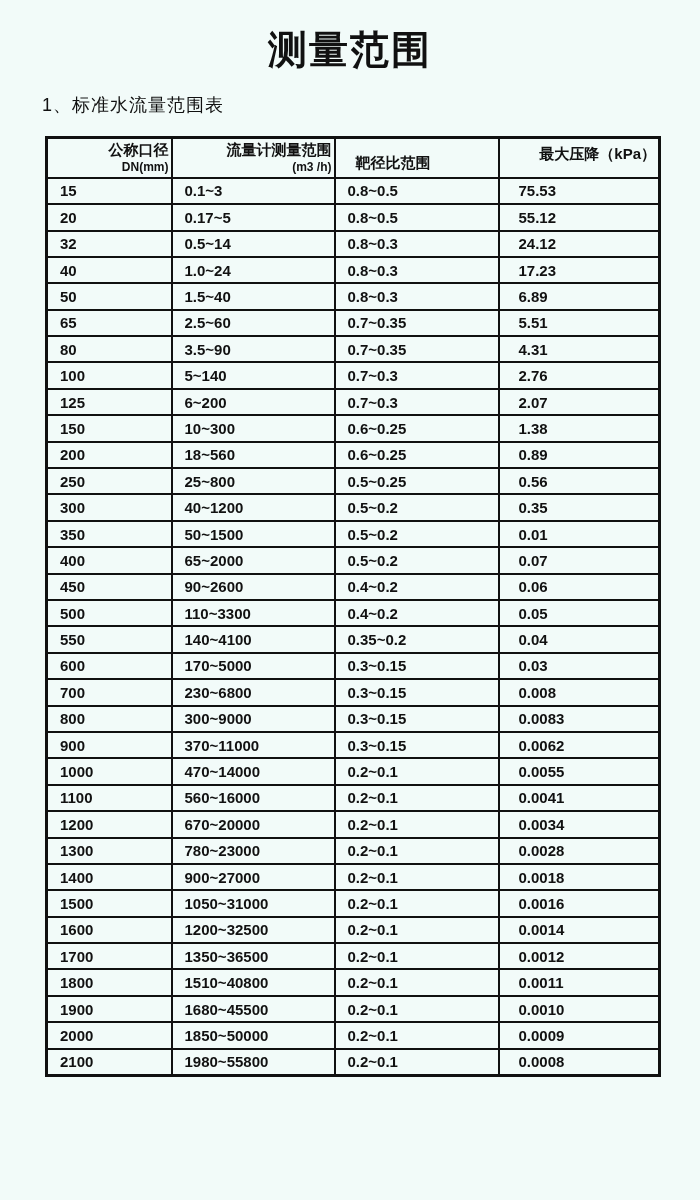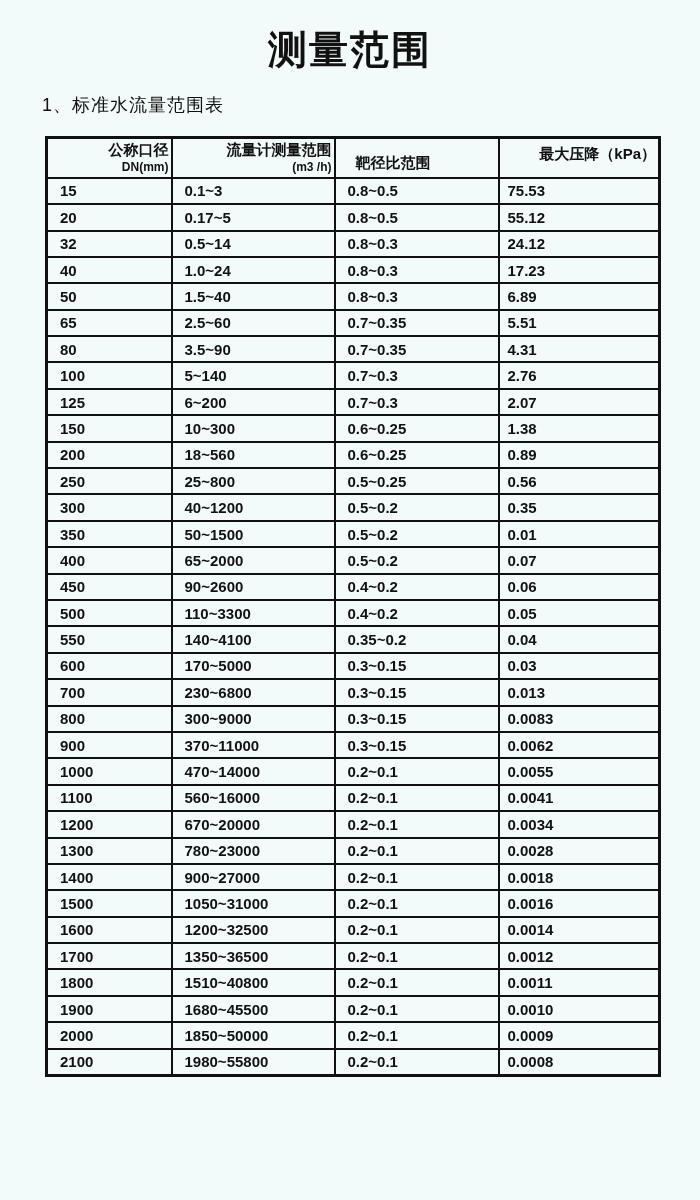--- a/index.html
+++ b/index.html
@@ -86,21 +86,21 @@
     padding-top: 6px;
   }
   .flow-table tbody td {
     height: 26.4px;
     font-size: 15px;
     text-align: left;
     padding: 0 0 0 12px;
     line-height: 1;
     white-space: nowrap;
   }
-  .flow-table tbody td:last-child { padding-left: 8px; }
+  .flow-table tbody td:last-child { padding-left: 19px; }
 </style>
 </head>
 <body>
 
 <div class="banner">
   <div class="accent-bar"></div>
   <h1 class="page-title">测量范围</h1>
   <div class="accent-bar"></div>
 </div>
 
@@ -245,21 +245,21 @@
       <tr>
         <td>600</td>
         <td>170~5000</td>
         <td>0.3~0.15</td>
         <td>0.03</td>
       </tr>
       <tr>
         <td>700</td>
         <td>230~6800</td>
         <td>0.3~0.15</td>
-        <td>0.013</td>
+        <td>0.008</td>
       </tr>
       <tr>
         <td>800</td>
         <td>300~9000</td>
         <td>0.3~0.15</td>
         <td>0.0083</td>
       </tr>
       <tr>
         <td>900</td>
         <td>370~11000</td>

